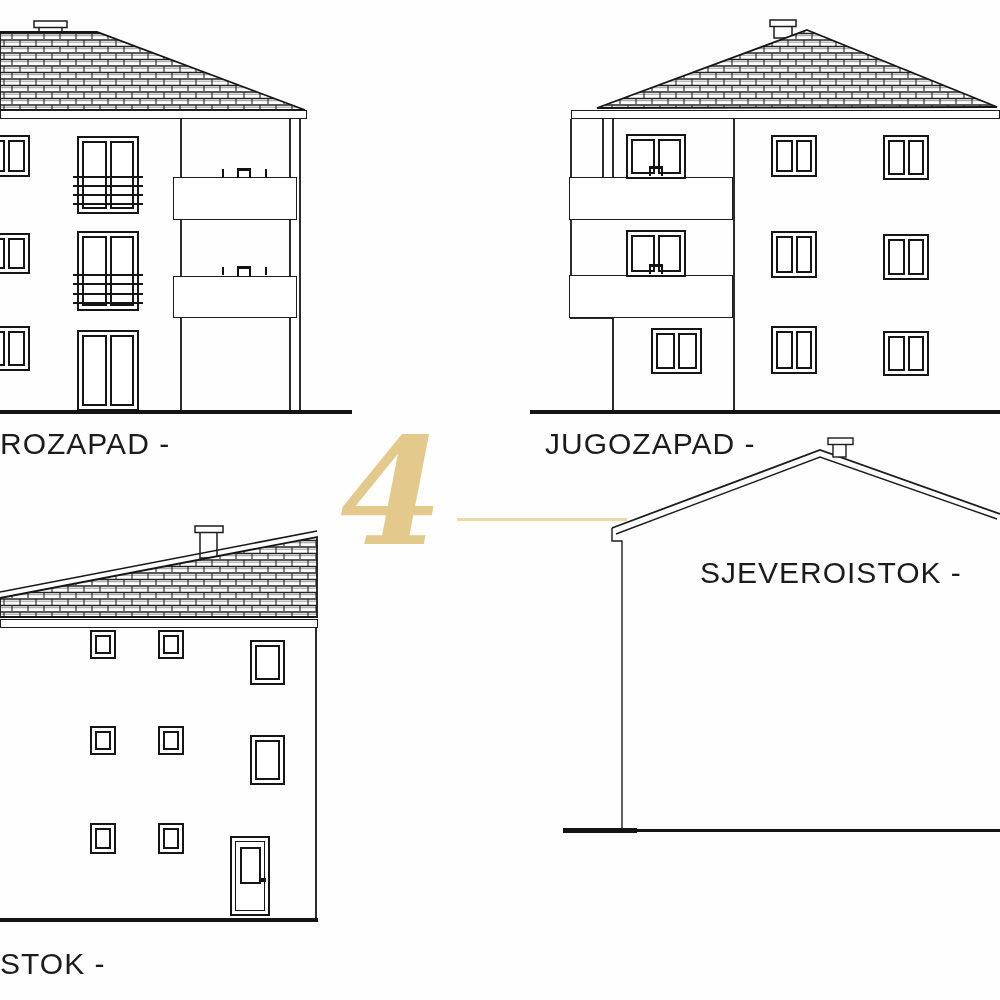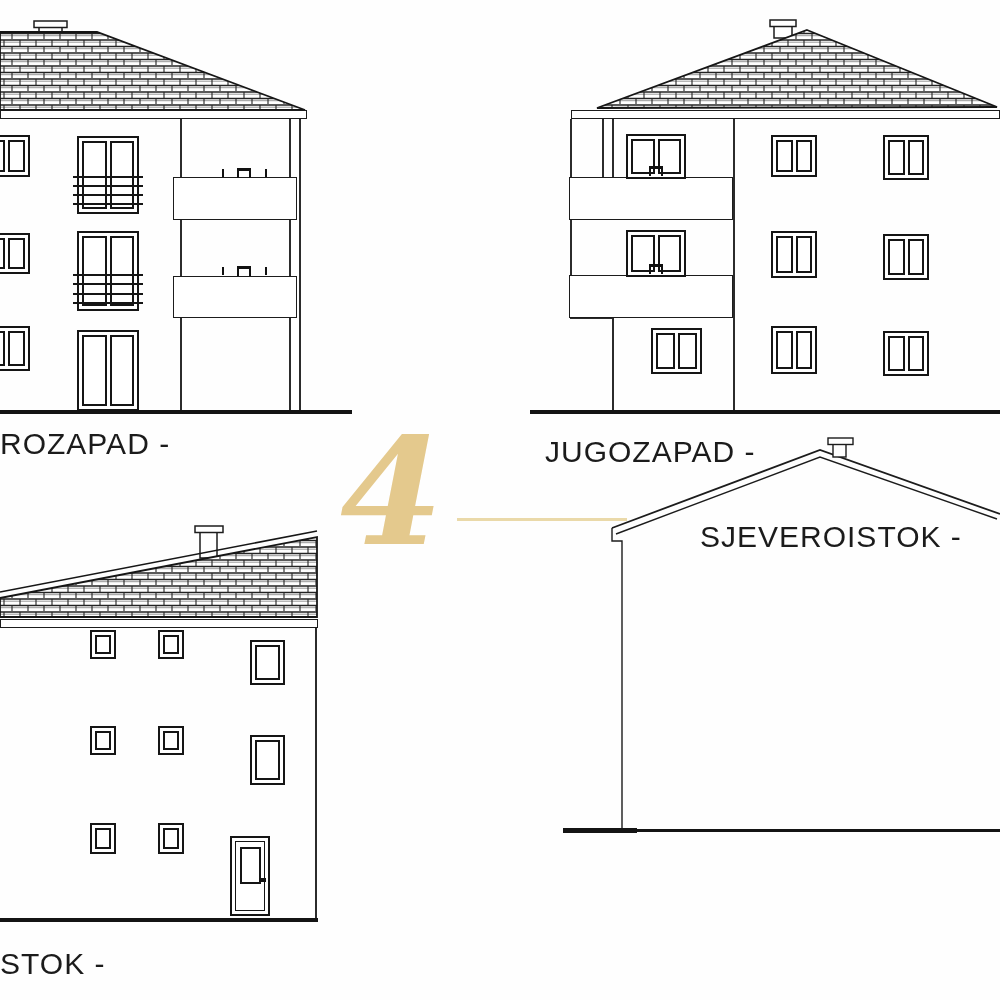--- a/index.html
+++ b/index.html
@@ -199,21 +199,21 @@
     <div class="win" style="left:771px;top:326px;width:46px;height:48px;">
         <i class="pane"></i>
         <i class="pane"></i>
       </div>
     <div class="win" style="left:883px;top:331px;width:46px;height:45px;">
         <i class="pane"></i>
         <i class="pane"></i>
       </div>
 
     <div class="ground" style="left:530px;top:410px;width:470px;height:3.5px;"></div>
-    <div class="label" style="left:545px;top:427px;margin-top:8px;">JUGOZAPAD -</div>
+    <div class="label" style="left:545px;top:427px;">JUGOZAPAD -</div>
   </div>
 
   <div>
     <div class="fascia" style="left:0;top:619px;width:318px;"></div>
     <div class="vline" style="left:315px;top:628px;height:291px;"></div>
 
     <div class="win" style="left:90px;top:630px;width:26px;height:29px;">
         <i class="pane"></i>
       </div>
     <div class="win" style="left:158px;top:630px;width:26px;height:29px;">
@@ -246,16 +246,16 @@
       </div>
     </div>
 
     <div class="ground" style="left:0;top:918px;width:318px;height:4px;"></div>
     <div class="label" style="left:0;top:947px;">STOK -</div>
   </div>
 
   <div>
     <div class="ground" style="left:563px;top:828px;width:74px;height:5px;"></div>
     <div class="ground" style="left:563px;top:829px;width:437px;height:3px;"></div>
-    <div class="label" style="left:700px;top:520px;">SJEVEROISTOK -</div>
+    <div class="label" style="left:700px;top:556px;">SJEVEROISTOK -</div>
   </div>
 
 </div>
 
 </body></html>

